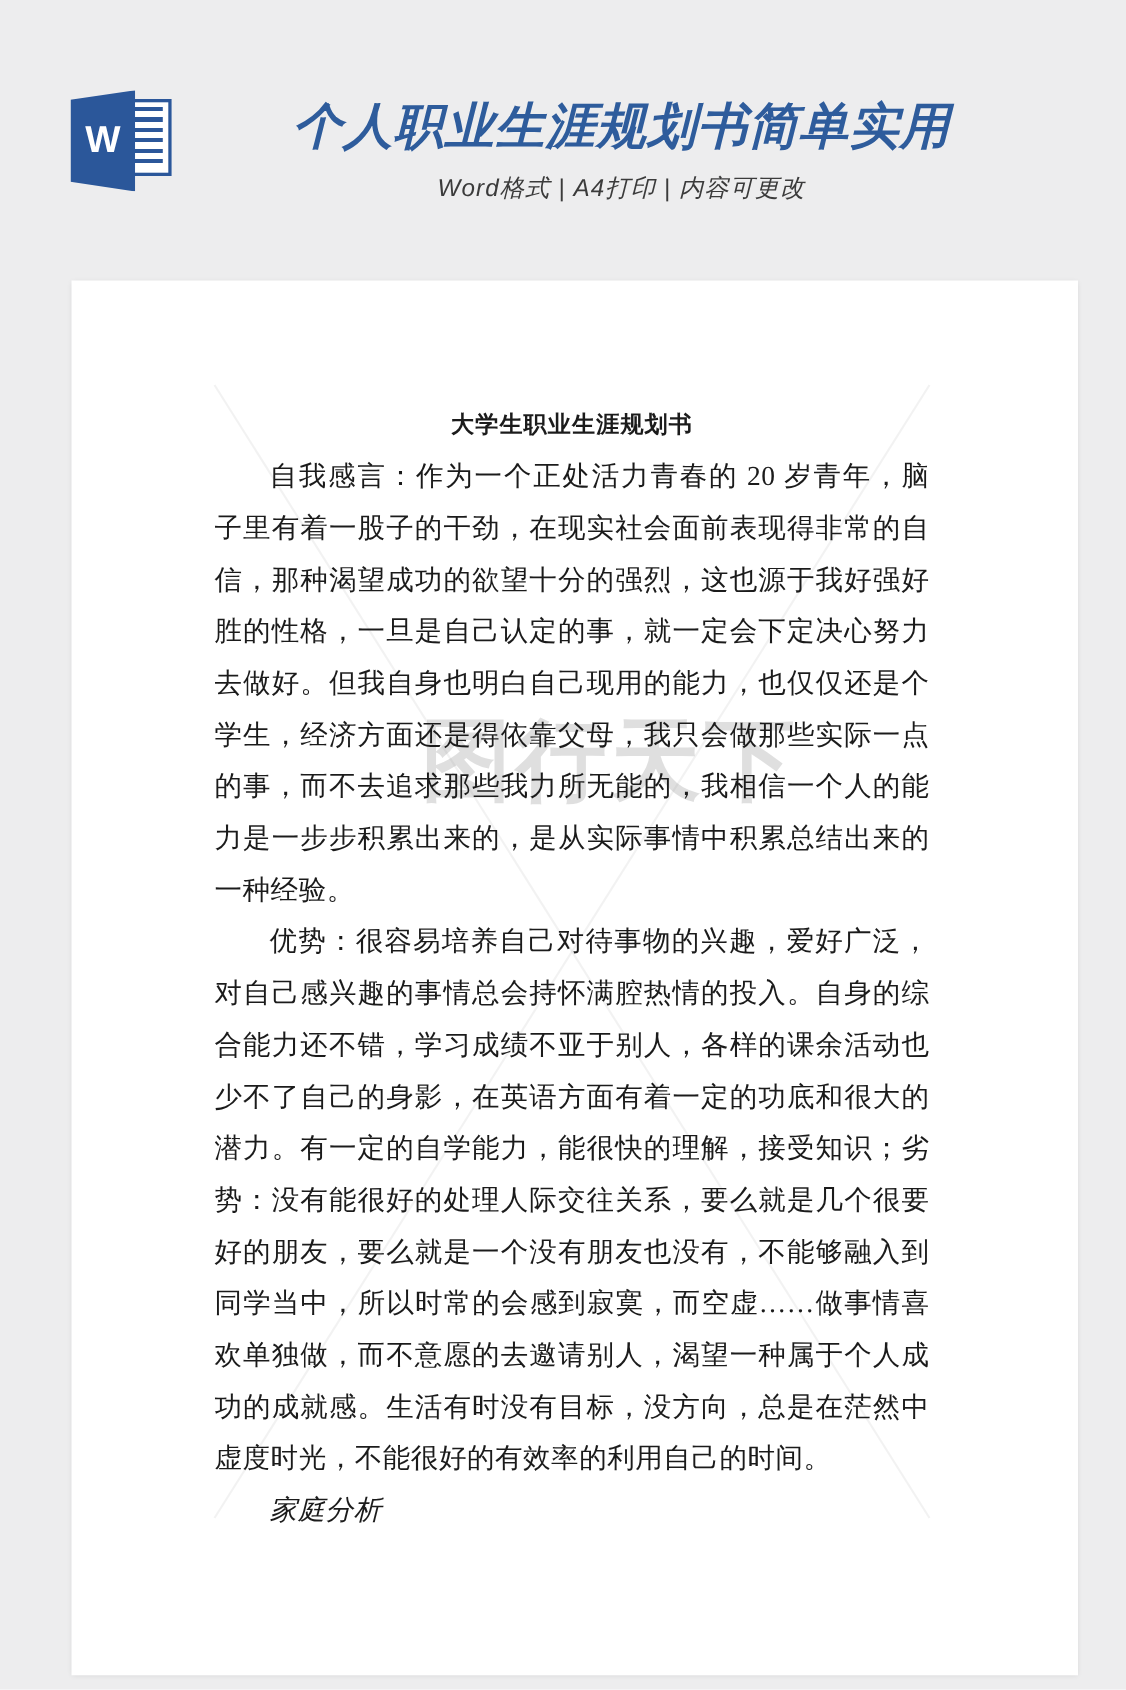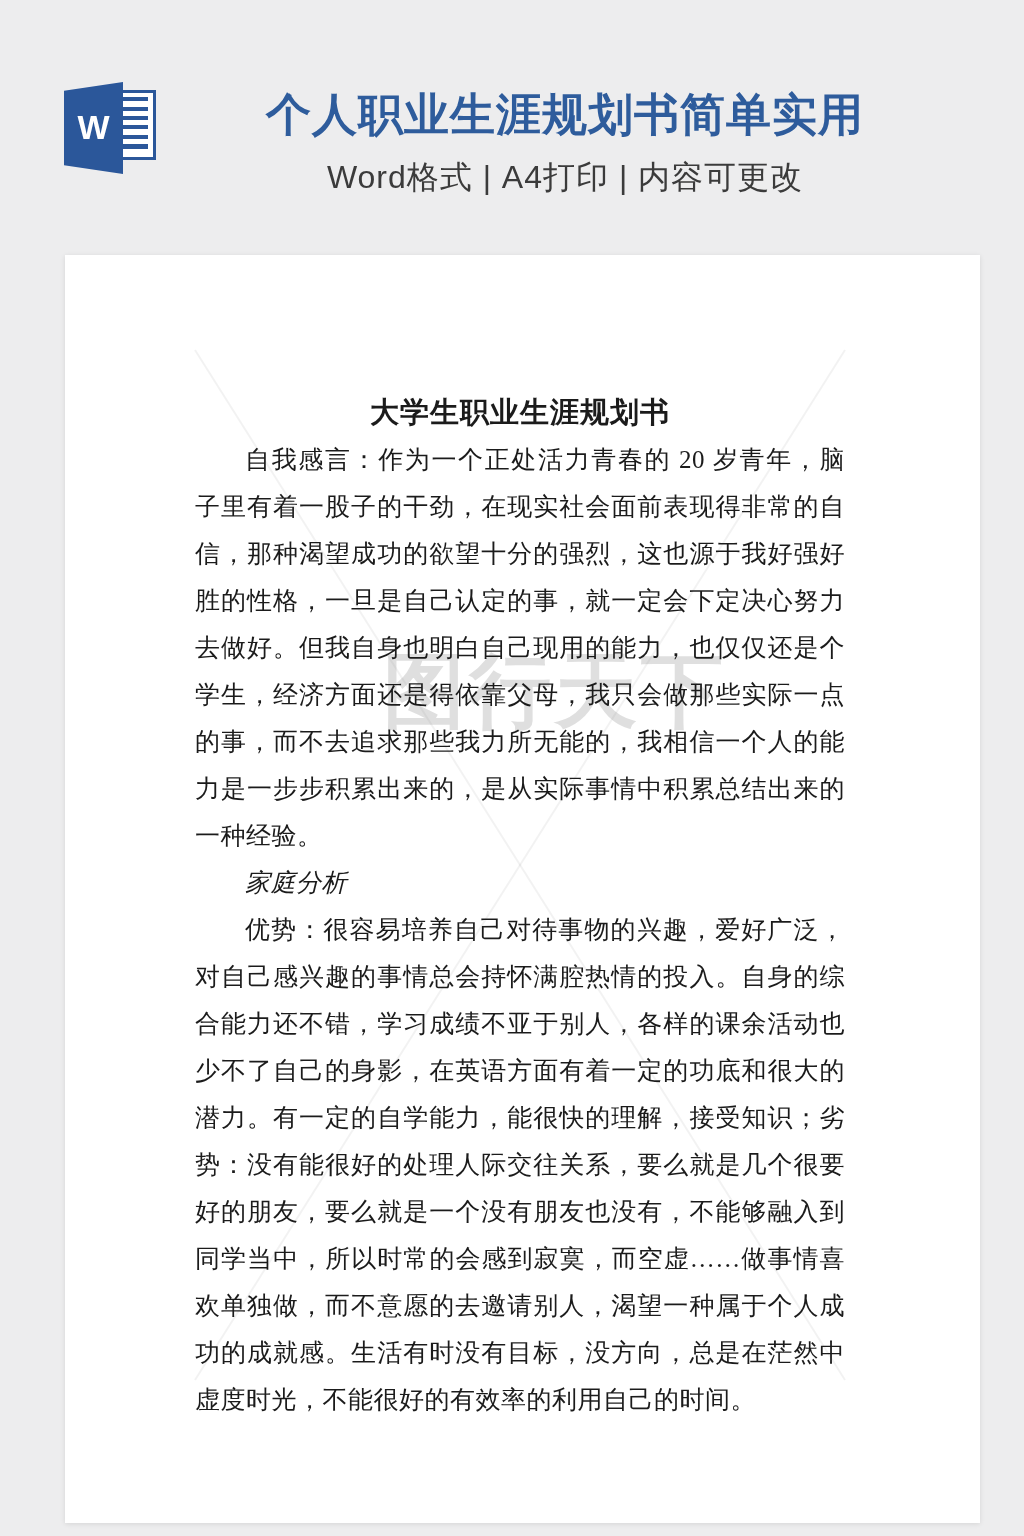--- a/index.html
+++ b/index.html
@@ -23,27 +23,27 @@
     position:absolute;left:0;top:0;width:59px;height:92px;
     background:#2b579a;
     clip-path:polygon(0 9.5%,100% 0,100% 100%,0 90.5%);
     display:flex;align-items:center;justify-content:center;
   }
   .word-icon .flap span{
     color:#ffffff;font-weight:bold;font-size:34px;
     font-family:"Liberation Sans","DejaVu Sans",sans-serif;
     transform:translateY(-1px);
   }
-  .header-text{position:absolute;left:230px;top:88px;width:670px;text-align:center;}
+  .header-text{position:absolute;left:230px;top:88px;width:670px;text-align:center;font-style:italic;}
   .main-title{
     color:#2e5c9c;font-size:45px;font-weight:bold;letter-spacing:1px;
     line-height:1.2;white-space:nowrap;
   }
   .sub-title{
-    margin-top:14px;color:#3b3b3b;font-size:32px;letter-spacing:1px;white-space:nowrap;
+    margin-top:14px;color:#3b3b3b;font-size:22px;letter-spacing:1px;white-space:nowrap;
   }
   
   .doc-page{
     position:absolute;left:65px;top:255px;width:915px;height:1268px;
     background:#ffffff;
     box-shadow:0 1px 5px rgba(0,0,0,0.10);
   }
   .doc-watermark-lines{position:absolute;left:0;top:0;width:915px;height:1268px;z-index:0;}
   .doc-watermark-text{
     position:absolute;left:318px;top:382px;z-index:0;
@@ -51,22 +51,22 @@
     font-size:82px;font-weight:bold;color:#8f8f8f;opacity:0.28;
     letter-spacing:4px;white-space:nowrap;
   }
   .doc-content{
     position:relative;z-index:1;
     padding:108px 135px 0 130px;
     font-family:"Liberation Serif","DejaVu Serif",serif;
     color:#1b1b1b;
   }
   .doc-title{
-    text-align:center;font-size:29px;font-weight:600;
-    line-height:47px;letter-spacing:1px;margin-top:26px;
+    text-align:center;font-size:21px;font-weight:600;
+    line-height:47px;letter-spacing:1px;
   }
   .para{
     margin:0;font-size:25px;line-height:47px;
     text-align:justify;text-justify:inter-ideograph;
     letter-spacing:0.5px;
   }
   .para.indent{text-indent:2em;}
   .para.heading{text-indent:0;}
   .para.kaiti{font-style:italic;}
 </style>
@@ -92,16 +92,16 @@
   <svg class="doc-watermark-lines" viewBox="0 0 915 1268" xmlns="http://www.w3.org/2000/svg" aria-hidden="true">
     <line x1="130" y1="95" x2="780" y2="1125" stroke="#000000" stroke-opacity="0.05" stroke-width="2"></line>
     <line x1="780" y1="95" x2="130" y2="1125" stroke="#000000" stroke-opacity="0.05" stroke-width="2"></line>
   </svg>
 
   <div class="doc-watermark-text">图行天下</div>
 
   <div class="doc-content">
     <div class="doc-title">大学生职业生涯规划书</div>
     <p class="para indent">自我感言：作为一个正处活力青春的 20 岁青年，脑子里有着一股子的干劲，在现实社会面前表现得非常的自信，那种渴望成功的欲望十分的强烈，这也源于我好强好胜的性格，一旦是自己认定的事，就一定会下定决心努力去做好。但我自身也明白自己现用的能力，也仅仅还是个学生，经济方面还是得依靠父母，我只会做那些实际一点的事，而不去追求那些我力所无能的，我相信一个人的能力是一步步积累出来的，是从实际事情中积累总结出来的一种经验。</p>
+    <p class="para indent">优势：很容易培养自己对待事物的兴趣，爱好广泛，对自己感兴趣的事情总会持怀满腔热情的投入。自身的综合能力还不错，学习成绩不亚于别人，各样的课余活动也少不了自己的身影，在英语方面有着一定的功底和很大的潜力。有一定的自学能力，能很快的理解，接受知识；劣势：没有能很好的处理人际交往关系，要么就是几个很要好的朋友，要么就是一个没有朋友也没有，不能够融入到同学当中，所以时常的会感到寂寞，而空虚……做事情喜欢单独做，而不意愿的去邀请别人，渴望一种属于个人成功的成就感。生活有时没有目标，没方向，总是在茫然中虚度时光，不能很好的有效率的利用自己的时间。</p>
     <p class="para indent kaiti">家庭分析</p>
-    <p class="para indent">优势：很容易培养自己对待事物的兴趣，爱好广泛，对自己感兴趣的事情总会持怀满腔热情的投入。自身的综合能力还不错，学习成绩不亚于别人，各样的课余活动也少不了自己的身影，在英语方面有着一定的功底和很大的潜力。有一定的自学能力，能很快的理解，接受知识；劣势：没有能很好的处理人际交往关系，要么就是几个很要好的朋友，要么就是一个没有朋友也没有，不能够融入到同学当中，所以时常的会感到寂寞，而空虚……做事情喜欢单独做，而不意愿的去邀请别人，渴望一种属于个人成功的成就感。生活有时没有目标，没方向，总是在茫然中虚度时光，不能很好的有效率的利用自己的时间。</p>
   </div>
 </div>
 
 </body></html>

